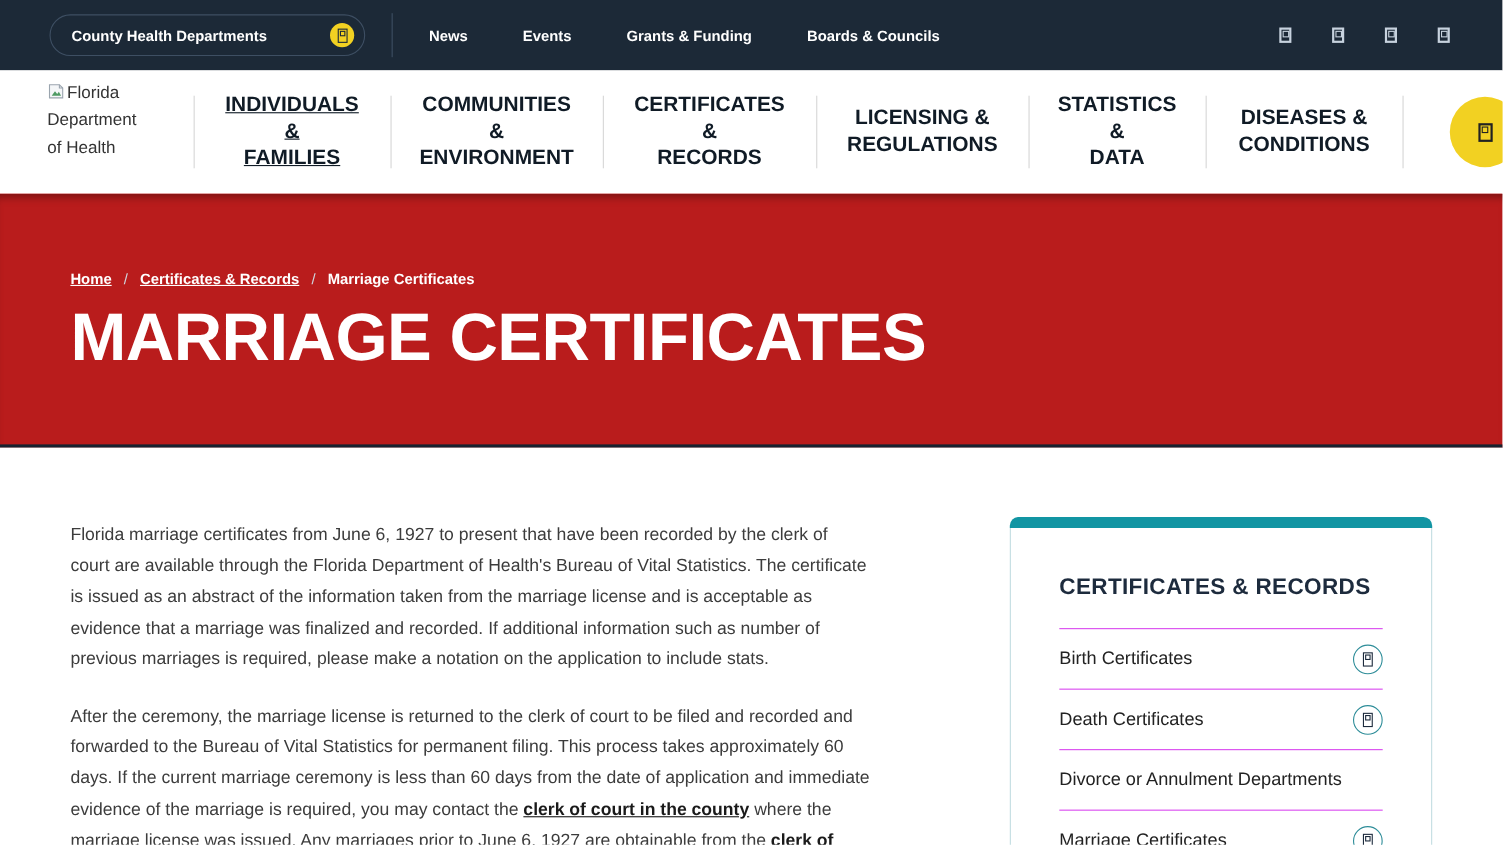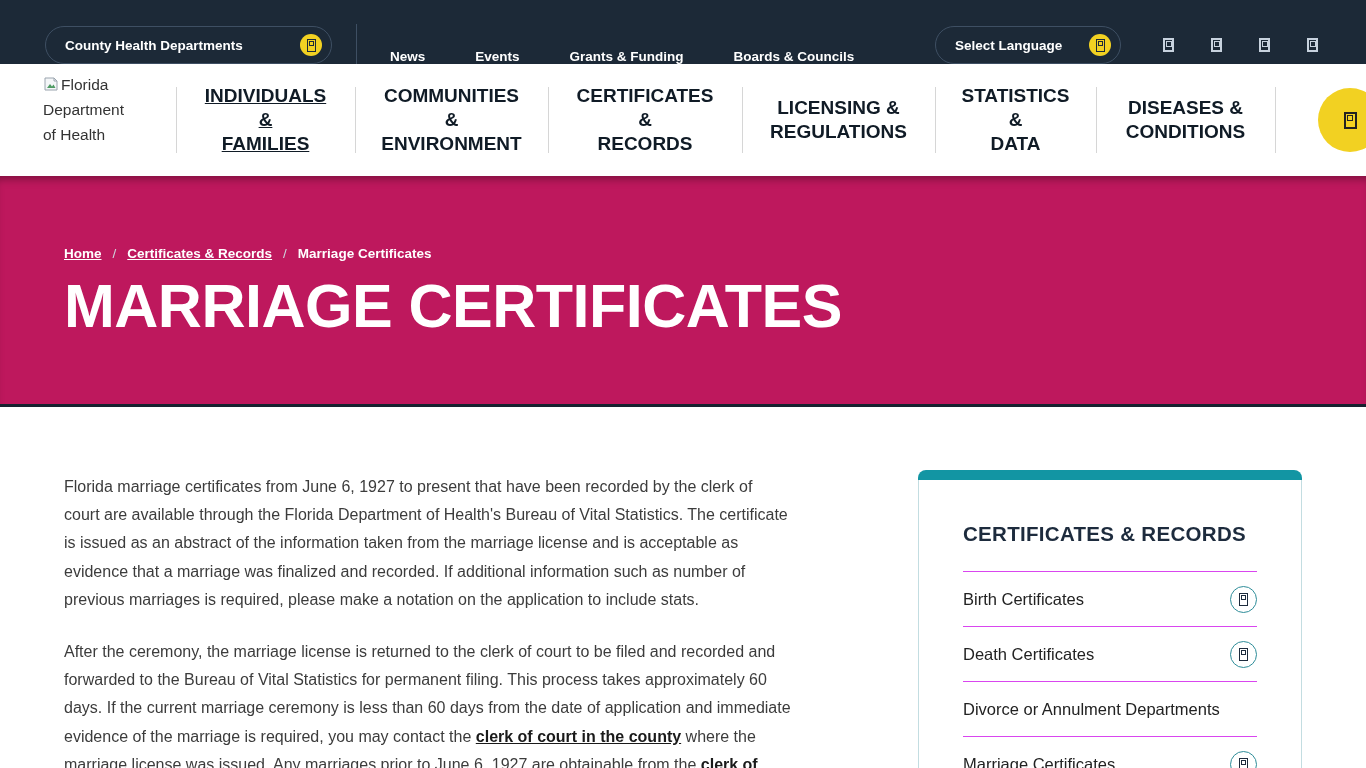--- a/index.html
+++ b/index.html
@@ -1,21 +1,21 @@
 <!DOCTYPE html>
 <html><head>
 <meta charset="utf-8">
 <style>
   * { box-sizing: border-box; margin: 0; padding: 0; }
   html, body { width: 1366px; height: 768px; overflow: hidden; }
   body { font-family: "Liberation Sans", sans-serif; background: #ffffff; }
   .page { position: relative; width: 1366px; height: 768px; overflow: hidden; }
 
   
-  .topbar { height: 64px; background: #1c2937; display: flex; align-items: flex-end; }
+  .topbar { height: 64px; background: #1c2937; display: flex; align-items: center; }
   .pill {
     height: 38px; border: 1.5px solid #3e4f63; border-radius: 20px; background: transparent;
     color: #ffffff; font-weight: 700; font-size: 13.5px; font-family: inherit;
     display: flex; align-items: center; justify-content: space-between;
     padding: 0 9px 0 19px; cursor: pointer;
   }
   .pill-county { margin-left: 45px; width: 287px; }
   .pill-lang { width: 186px; }
   .pill-circle {
     width: 22px; height: 22px; border-radius: 50%; background: #f2d122; color: #1c2937;
@@ -48,21 +48,21 @@
   .w4 { width: 193px; } .w5 { width: 161px; } .w6 { width: 179px; }
   .nav-search { position: relative; width: 91px; }
   .nav-search::before { content: ""; position: absolute; left: 0; top: 23px; height: 66px; width: 1px; background: #d6d6d6; }
   .search-circle {
     position: absolute; right: -16px; top: 24px; width: 64px; height: 64px; border-radius: 50%;
     background: #f2d122; border: none; color: #222222; cursor: pointer;
     display: flex; align-items: center; justify-content: center;
   }
 
   
-  .hero { height: 231px; background: #be185d; padding-left: 64px;
+  .hero { height: 231px; background: #b91c1c; padding-left: 64px;
     box-shadow: inset 0 8px 8px -5px rgba(0,0,0,0.35); border-bottom: 3px solid #17222f; }
   .breadcrumb { padding-top: 70px; display: flex; align-items: center; gap: 11px; font-size: 13.5px; color: #ffffff; }
   .bc-link { color: #ffffff; font-weight: 700; text-decoration: underline; cursor: pointer; }
   .bc-sep { color: #cfd6de; font-weight: 400; }
   .bc-current { font-weight: 600; }
   .hero h1 { margin-top: 13px; font-size: 61px; font-weight: 700; color: #ffffff; line-height: 1.05; letter-spacing: -0.5px; }
 
   
   .content { position: relative; height: 361px; background: #ffffff; }
   .article { position: absolute; left: 64px; top: 66px; width: 728px; font-size: 16px; line-height: 28.2px; color: #3c3c3c; }
@@ -96,26 +96,20 @@
         </span>
     </button>
     <span class="topbar-divider"></span>
     <nav class="topbar-links">
       <a>News</a>
       <a>Events</a>
       <a>Grants &amp; Funding</a>
       <a>Boards &amp; Councils</a>
     </nav>
     <div class="topbar-right">
-      <button class="pill pill-lang">
-        <span>Select Language</span>
-        <span class="pill-circle">
-            <span class="tofu tofu-xs"></span>
-          </span>
-      </button>
       <div class="social-icons">
         <span class="tofu tofu-s"></span>
         <span class="tofu tofu-s"></span>
         <span class="tofu tofu-s"></span>
         <span class="tofu tofu-s"></span>
       </div>
     </div>
   </header>
 
   <nav class="mainnav">

